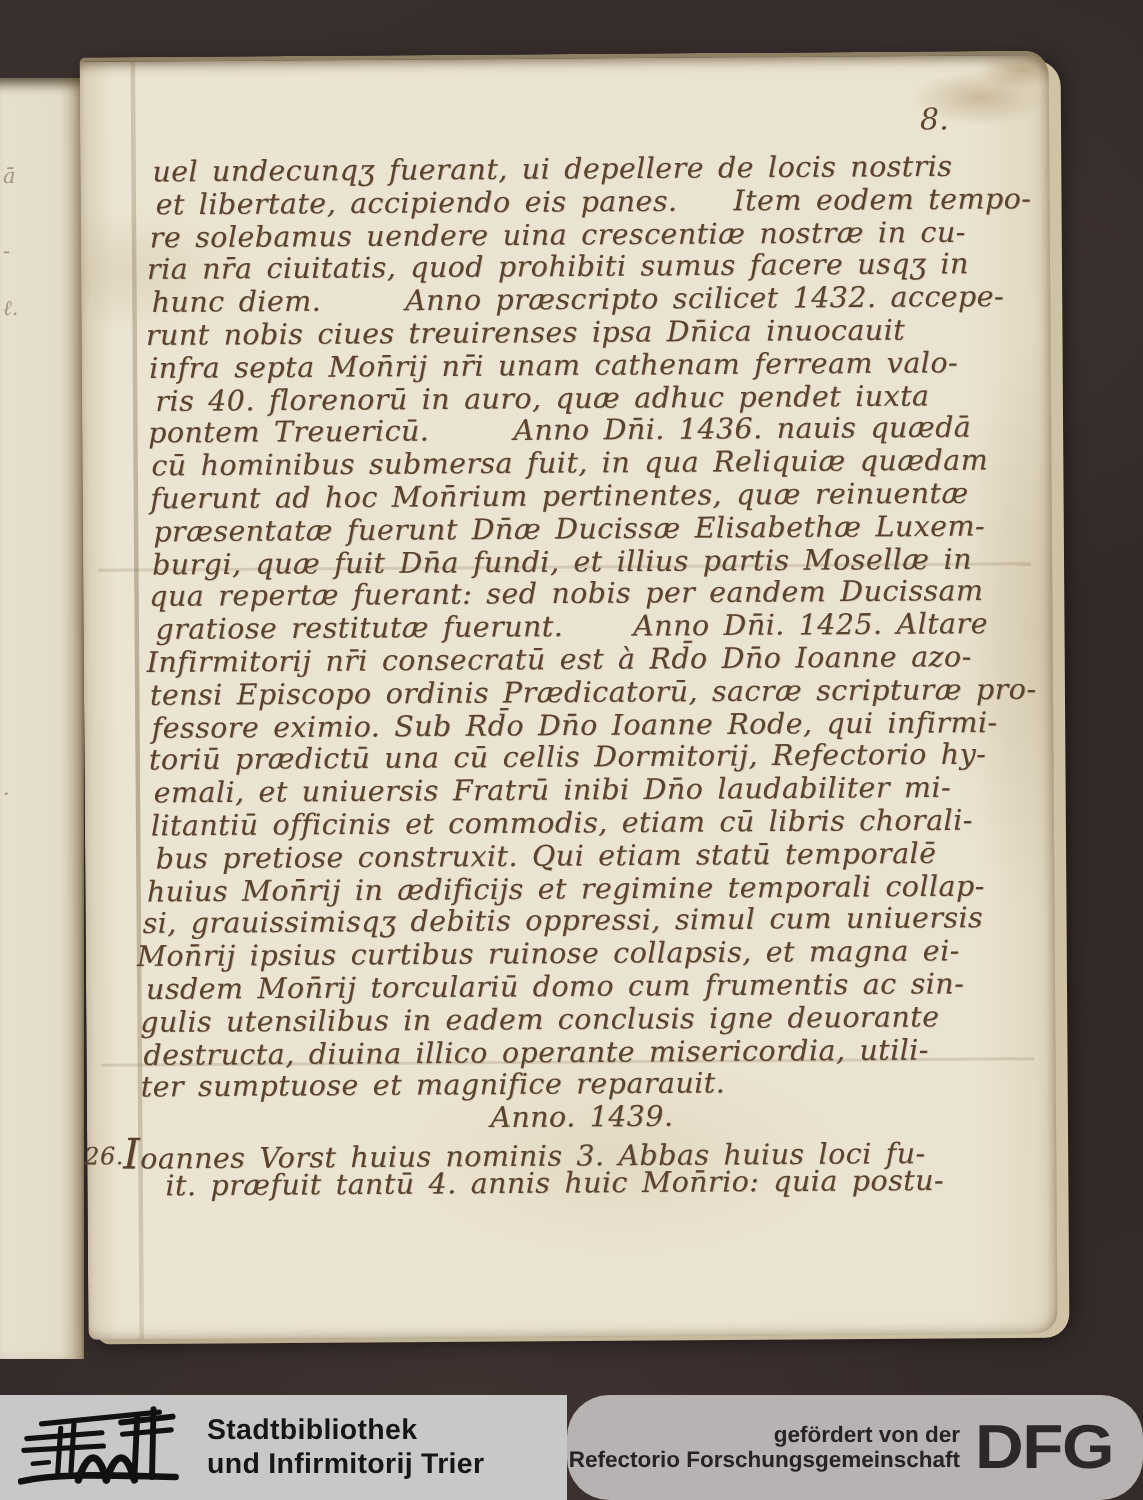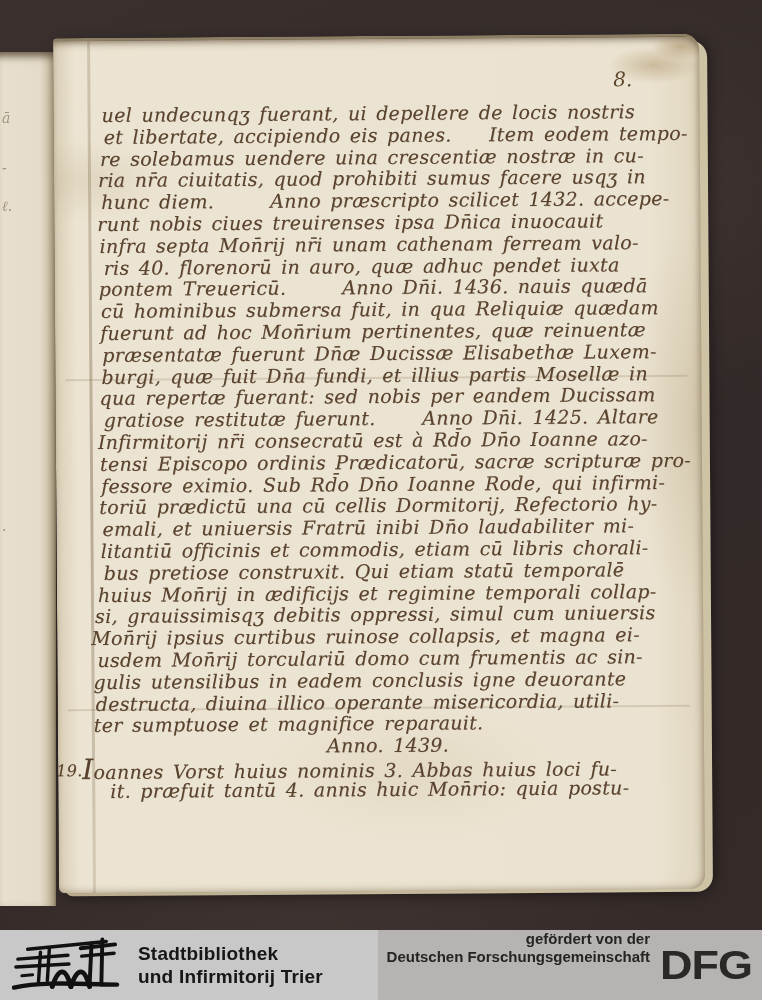--- a/index.html
+++ b/index.html
@@ -59,22 +59,22 @@
   .ms-line{white-space:pre;position:relative;height:21.8px;}
   .ms-line.center{text-align:center;}
   .initial{font-size:28px;}
   .mnote{position:absolute;left:-26px;top:1px;font-size:16px;}
   
   .footer{position:absolute;left:0;bottom:0;width:762px;height:70px;display:flex;}
   .footer-left{
     width:378px;height:70px;background:#c8c8c8;display:flex;align-items:center;
   }
   .footer-right{
-    width:384px;height:70px;background:#b7b3b3;display:flex;align-items:flex-start;justify-content:flex-end;
-    padding-right:8px;box-sizing:border-box;
+    width:384px;height:70px;background:#b7b3b3;display:flex;align-items:center;justify-content:flex-end;
+    padding-right:18px;box-sizing:border-box;border-radius:28px;
   }
   .pn-logo{margin-left:12px;flex:none;}
   .libname{margin-left:18px;font-weight:bold;font-size:19px;line-height:23px;color:#161616;letter-spacing:.2px;}
   .credit{text-align:right;font-weight:bold;font-size:15px;line-height:17.5px;color:#262323;}
   .dfg{
     margin-left:10px;margin-right:2px;
     font-weight:bold;font-size:45px;letter-spacing:-1px;color:#2b2828;
     transform:scaleY(.92);line-height:70px;
   }
 </style>
@@ -121,21 +121,21 @@
         <div class="ms-line" style="margin-left: 0px;">litantiū officinis et commodis, etiam cū libris chorali-</div>
         <div class="ms-line" style="margin-left: 3px;">bus pretiose construxit. Qui etiam statū temporalē</div>
         <div class="ms-line" style="margin-left: -3px;">huius Mon̄rij in ædificijs et regimine temporali collap-</div>
         <div class="ms-line" style="margin-left: -6px;">si, grauissimisqʒ debitis oppressi, simul cum uniuersis</div>
         <div class="ms-line" style="margin-left: -10px;">Mon̄rij ipsius curtibus ruinose collapsis, et magna ei-</div>
         <div class="ms-line" style="margin-left: -4px;">usdem Mon̄rij torculariū domo cum frumentis ac sin-</div>
         <div class="ms-line" style="margin-left: -8px;">gulis utensilibus in eadem conclusis igne deuorante</div>
         <div class="ms-line" style="margin-left: -6px;">destructa, diuina illico operante misericordia, utili-</div>
         <div class="ms-line" style="margin-left: -8px;">ter sumptuose et magnifice reparauit.</div>
         <div class="ms-line center">Anno. 1439.</div>
-        <div class="ms-line" style="margin-left: -20px;"><span class="mnote">19.</span><span class="initial">I</span>oannes Vorst huius nominis 3. Abbas huius loci fu-</div>
+        <div class="ms-line" style="margin-left: -20px;"><span class="mnote">26.</span><span class="initial">I</span>oannes Vorst huius nominis 3. Abbas huius loci fu-</div>
         <div class="ms-line" style="margin-left: 8px;">it. præfuit tantū 4. annis huic Mon̄rio: quia postu-</div>
       </div>
   </div>
 
   <div class="footer">
     <div class="footer-left">
       <svg class="pn-logo" width="108" height="58" viewBox="0 0 110 58" fill="none" stroke="#111111" stroke-linecap="round">
         <path d="M2,52 C28,46 62,48 107,49" stroke-width="4.5"></path>
         <path d="M41,51 q5,-15 10,-15 q5,0 9,15" stroke-width="5"></path>
         <path d="M60,51 q5,-15 10,-15 q5,0 9,15" stroke-width="5"></path>
@@ -151,18 +151,18 @@
         <path d="M10,40 L21,39" stroke-width="3"></path>
       </svg>
       <div class="libname">
         <div>Stadtbibliothek</div>
         <div>und Infirmitorij Trier</div>
       </div>
     </div>
     <div class="footer-right">
       <div class="credit">
         <div>gefördert von der</div>
-        <div>Deutschen Forschungsgemeinschaft</div>
+        <div>Refectorio Forschungsgemeinschaft</div>
       </div>
       <div class="dfg">DFG</div>
     </div>
   </div>
 </div>
 
 </body></html>

